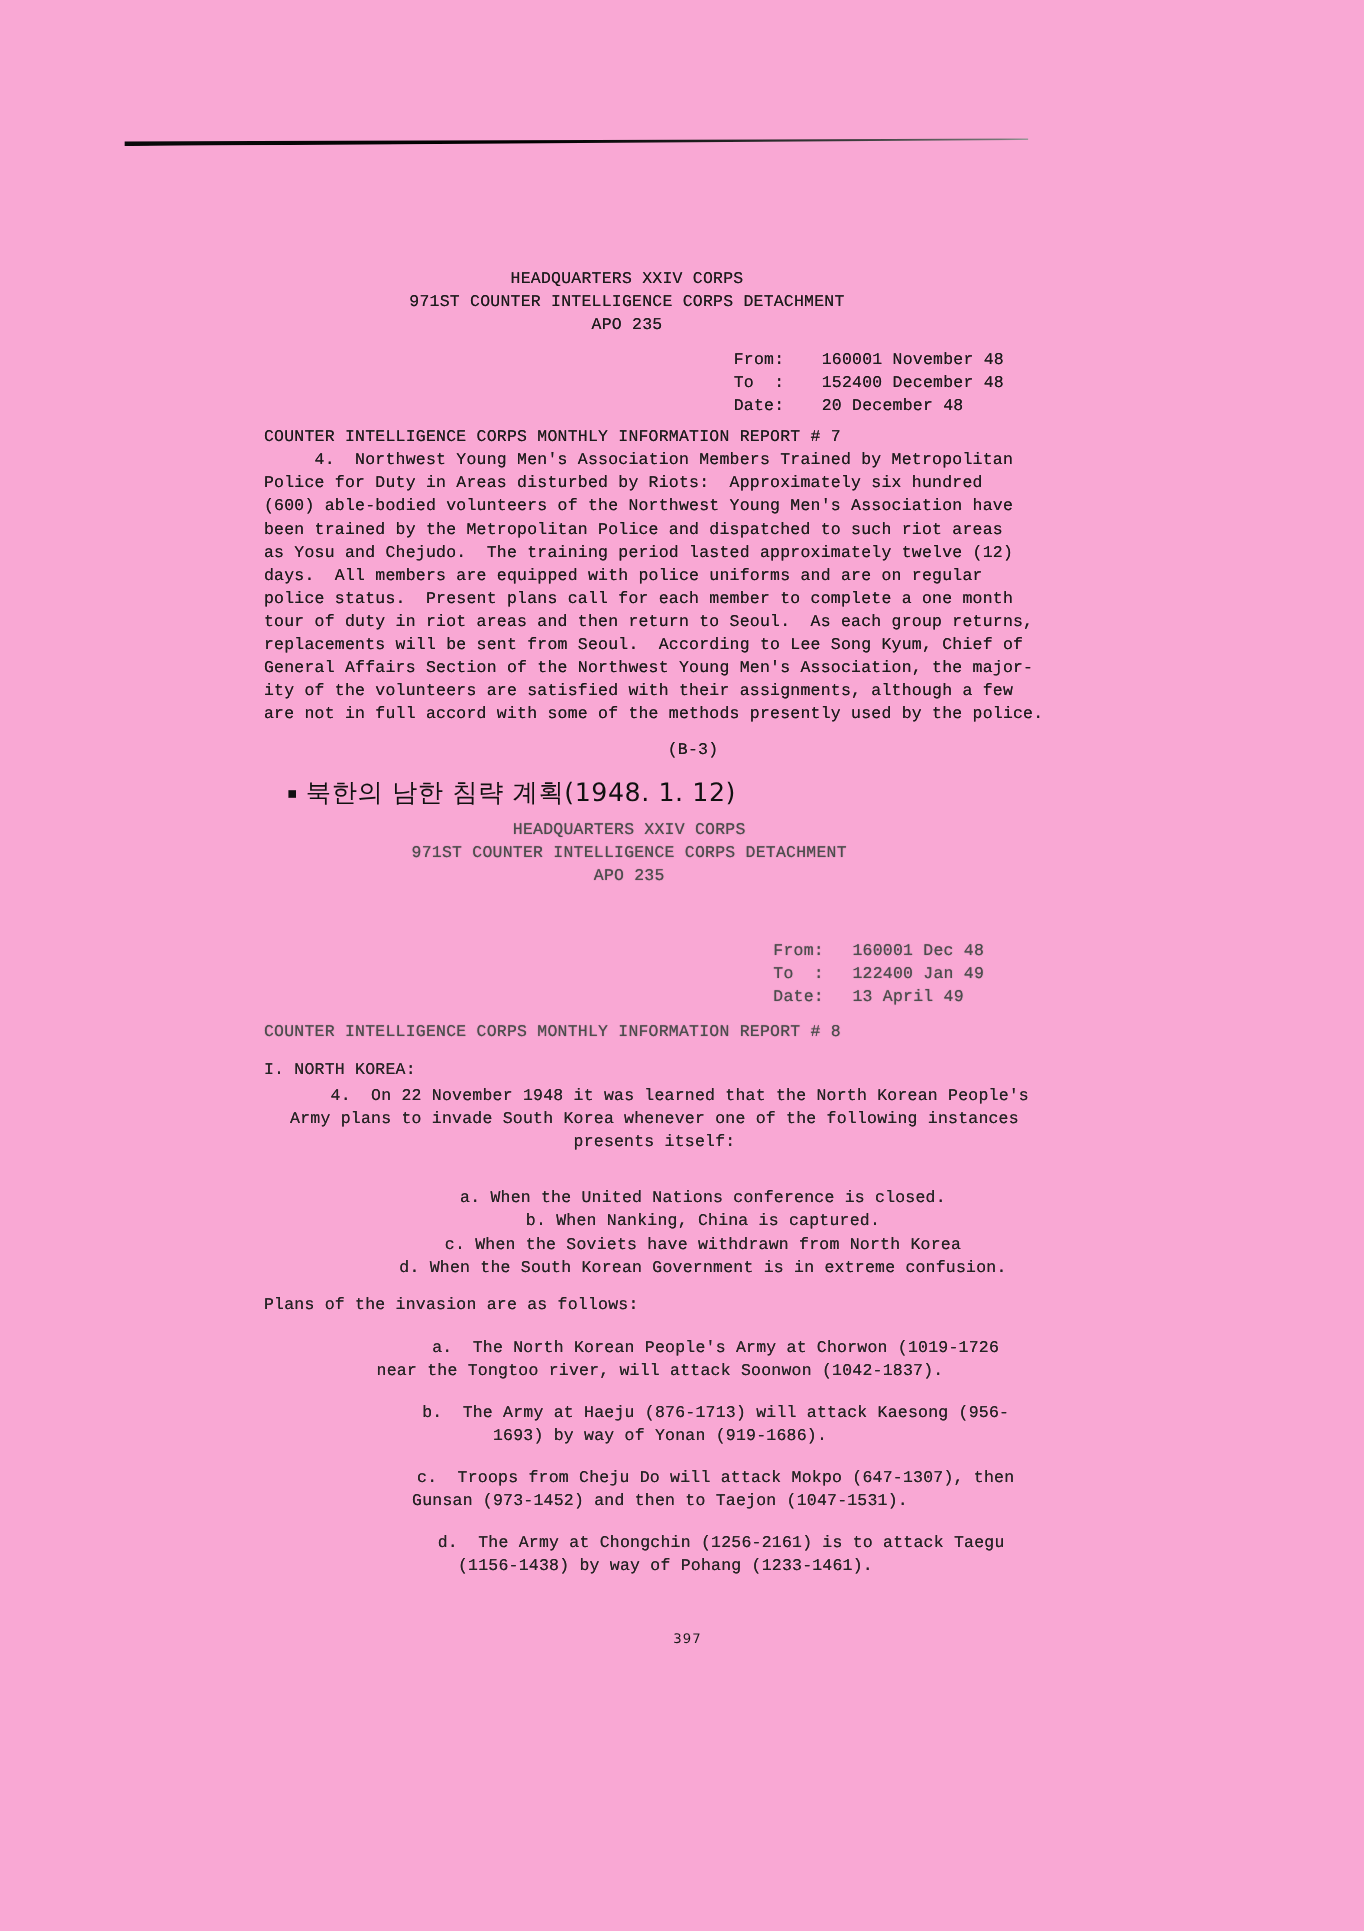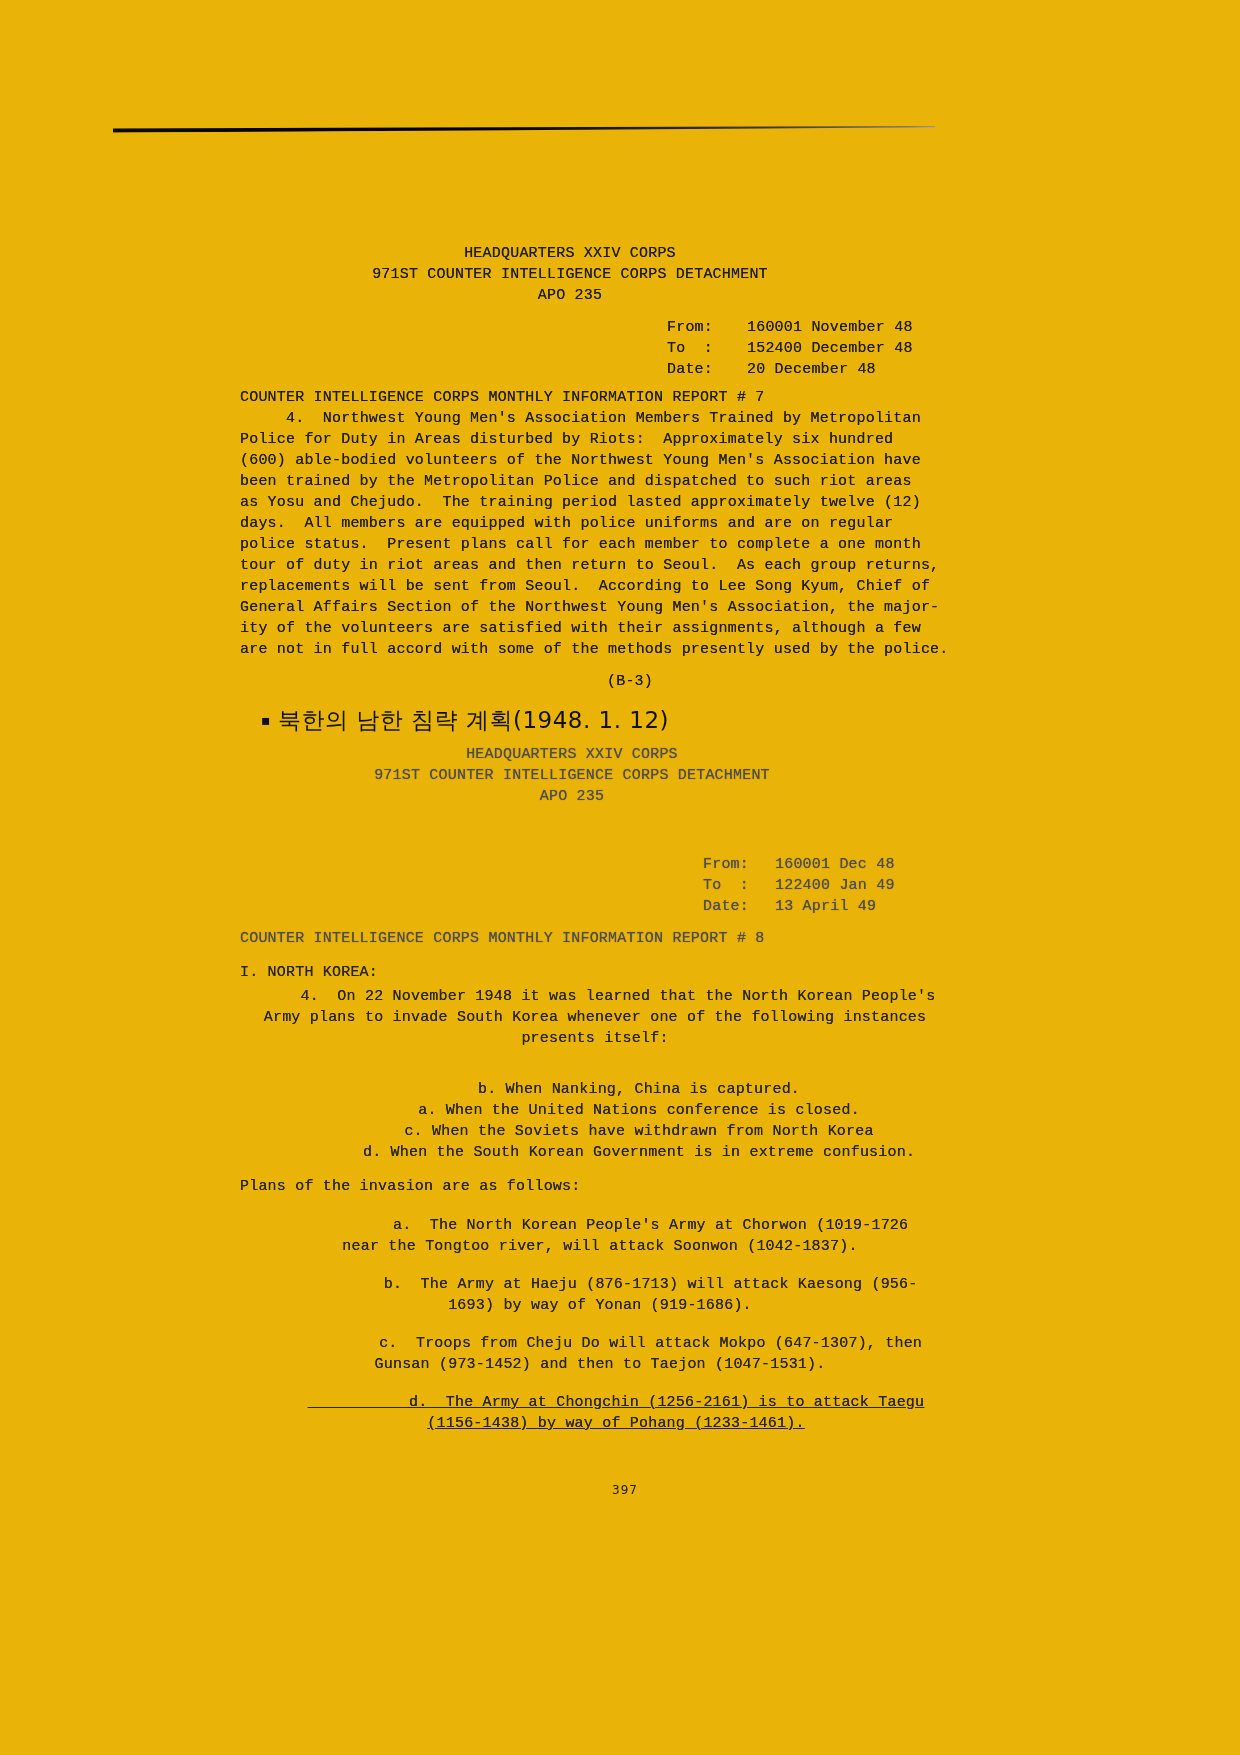--- a/index.html
+++ b/index.html
@@ -1,20 +1,20 @@
 <!DOCTYPE html>
 <html><head>
 <meta charset="utf-8">
 <style>
   html, body { margin: 0; padding: 0; background: #ffffff; }
   .page {
     position: relative;
     width: 1240px;
     height: 1755px;
-    background: #eab308;
+    background: #f9a8d4;
     overflow: hidden;
     font-family: "Liberation Mono", monospace;
     color: #1c1c1c;
   }
   .abs { position: absolute; }
   .typed {
     font-family: "Liberation Mono", monospace;
     font-size: 15px;
     line-height: 21px;
     text-shadow: 0 0 0.6px rgba(10,10,10,0.75);
@@ -49,21 +49,21 @@
   }
   .korean-line .bullet { font-size: 14px; vertical-align: 3px; margin-right: 7px; }
   .title8 { left: 240px; top: 928px; }
   .sect8  { left: 240px; top: 962px; }
   .intro8 { left: 240px; top: 986px; width: 710px; }
   .conds  { left: 363px; top: 1079px; }
   .plans-intro { left: 240px; top: 1176px; }
   .plan-a { left: 240px; top: 1215px; width: 720px; }
   .plan-b { left: 240px; top: 1274px; width: 720px; }
   .plan-c { left: 240px; top: 1333px; width: 720px; }
-  .plan-d { left: 256px; top: 1392px; width: 720px; text-decoration: underline; }
+  .plan-d { left: 245px; top: 1392px; width: 720px; }
   .ink8 { color: #242424; text-align: center; }
   .pageno {
     left: 612px; top: 1483px;
     font-family: "DejaVu Sans", sans-serif;
     font-size: 12px; color: #1a1a1a; letter-spacing: 1px;
   }
 </style>
 </head>
 <body>
 
@@ -132,22 +132,22 @@
     </div>
   </div>
 
   <div class="abs title8 typed faded">COUNTER INTELLIGENCE CORPS MONTHLY INFORMATION REPORT # 8</div>
   <div class="abs sect8 typed ink8">I.  NORTH KOREA:</div>
   <div class="abs intro8 typed ink8 pre">     4.  On 22 November 1948 it was learned that the North Korean People's
 Army plans to invade South Korea whenever one of the following instances
 presents itself:</div>
 
   <div class="abs conds typed ink8">
+    <div>a.  When the United Nations conference is closed.</div>
     <div>b.  When Nanking, China is captured.</div>
-    <div>a.  When the United Nations conference is closed.</div>
     <div>c.  When the Soviets have withdrawn from North Korea</div>
     <div>d.  When the South Korean Government is in extreme confusion.</div>
   </div>
 
   <div class="abs plans-intro typed ink8">Plans of the invasion are as follows:</div>
   <div class="abs plan-a typed ink8 pre">           a.  The North Korean People's Army at Chorwon (1019-1726
 near the Tongtoo river, will attack Soonwon (1042-1837).</div>
   <div class="abs plan-b typed ink8 pre">           b.  The Army at Haeju (876-1713) will attack Kaesong (956-
 1693) by way of Yonan (919-1686).</div>
   <div class="abs plan-c typed ink8 pre">           c.  Troops from Cheju Do will attack Mokpo (647-1307), then

